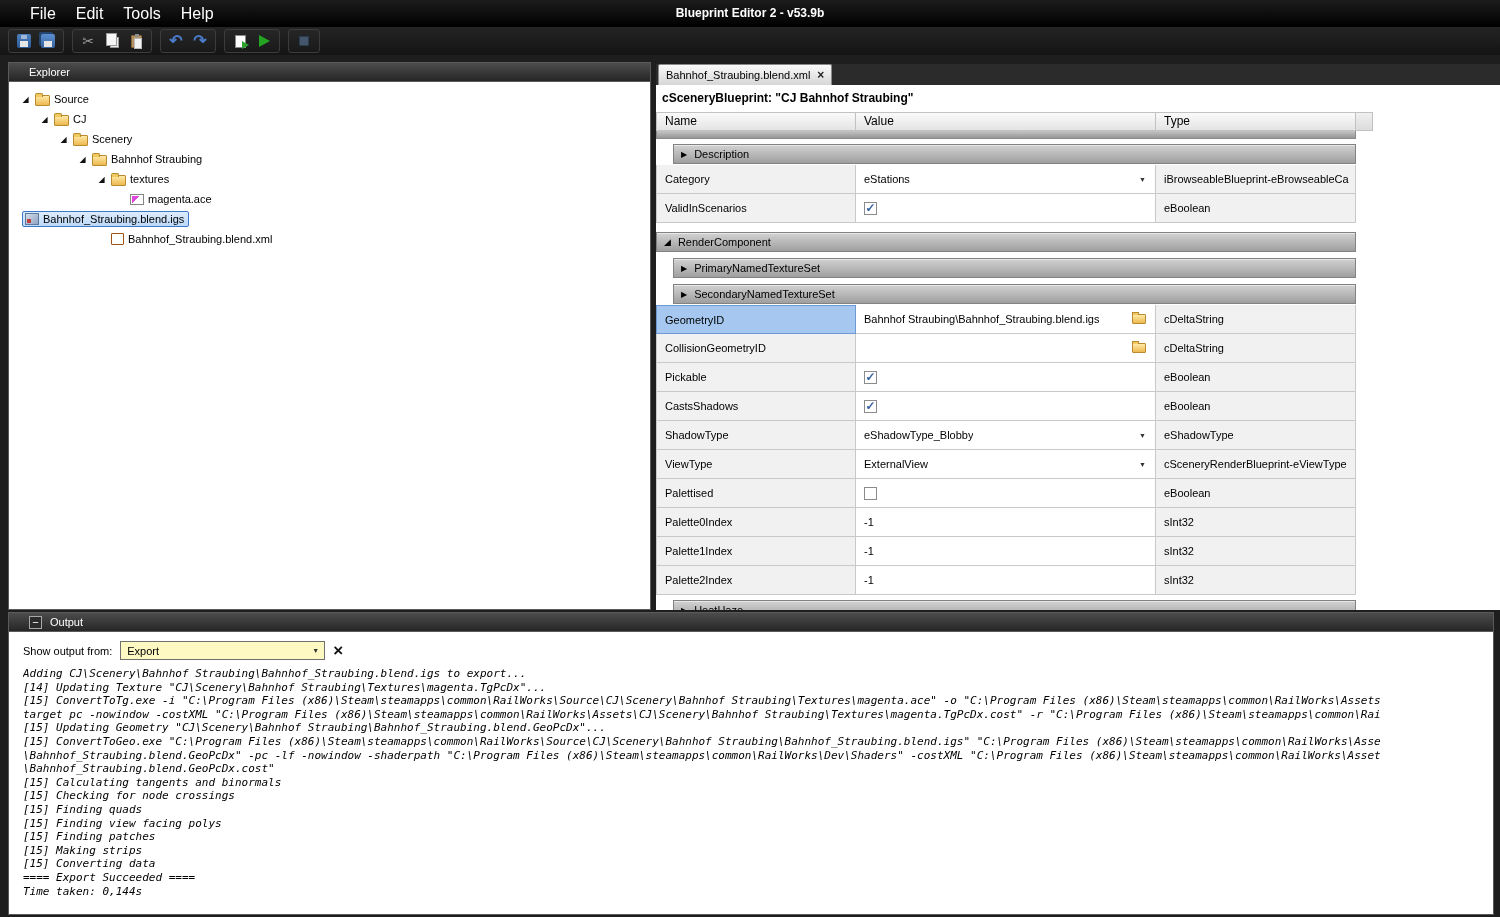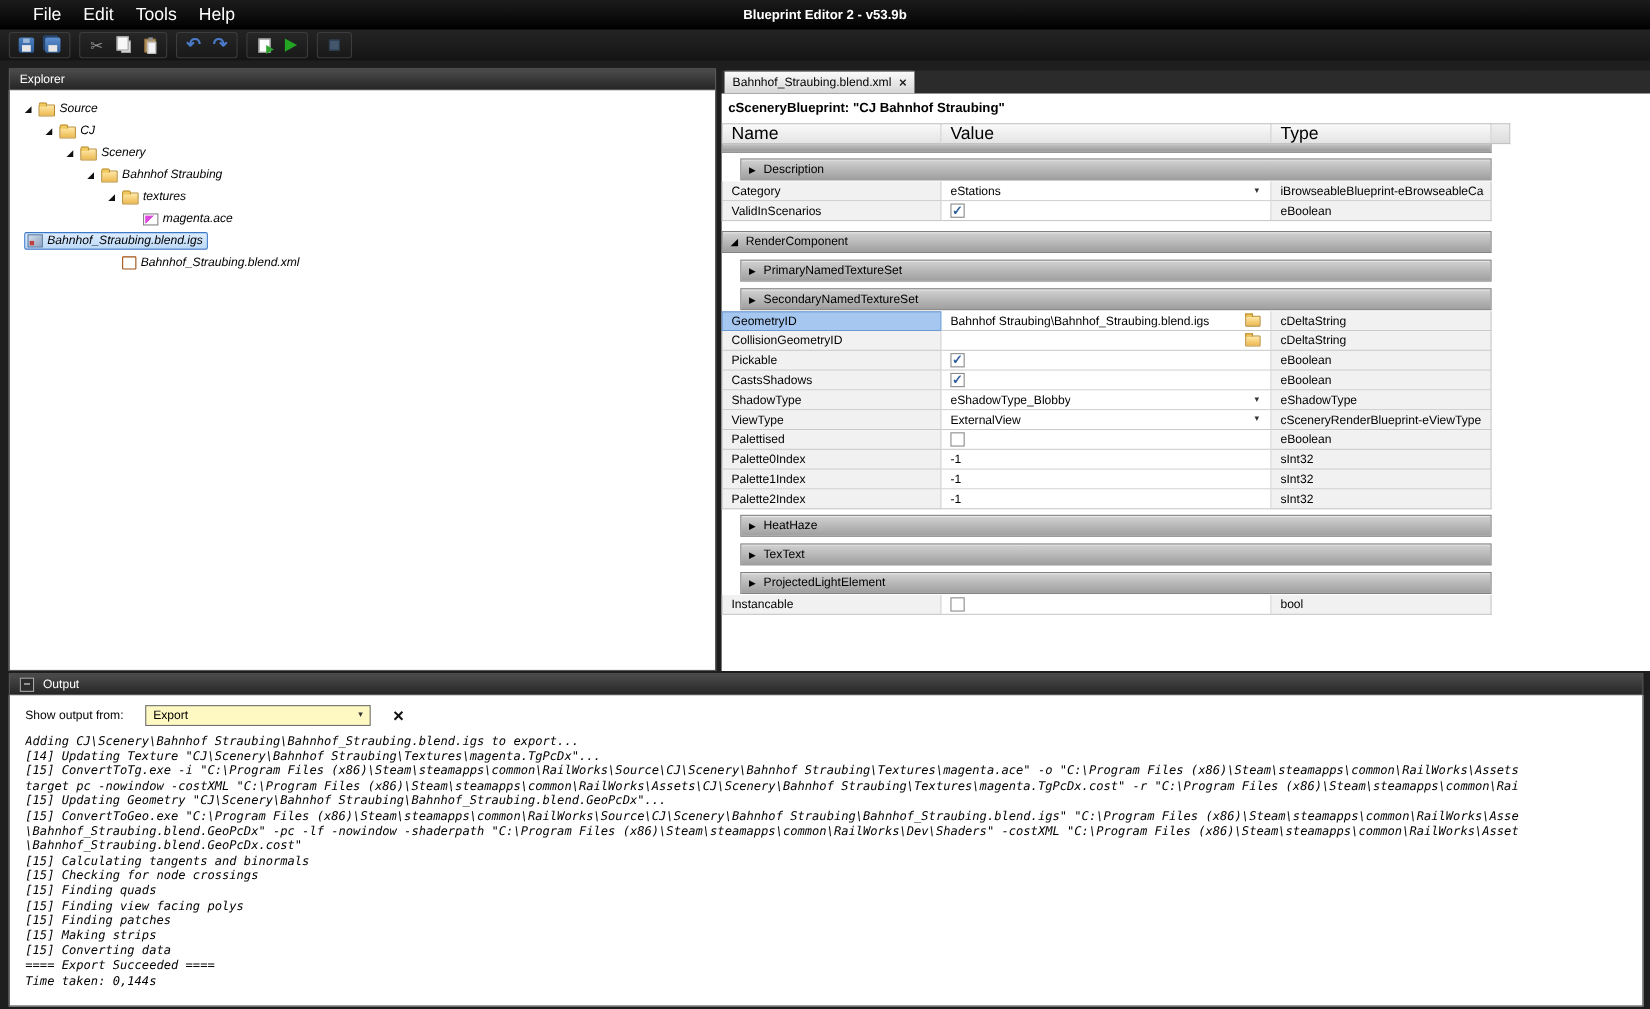--- a/index.html
+++ b/index.html
@@ -33,28 +33,28 @@
   .paste-icon::after { content:""; position:absolute; left:3px; top:-2px; width:4px; height:3px; background:#8f8f8f; }
   .undo-icon,.redo-icon { color:#4a7ac8; font-size:16px; line-height:16px; font-weight:bold; }
   .export-icon { width:11px; height:13px; background:#fdfdfd; border:1px solid #888; position:relative; }
   .export-icon::after { content:""; position:absolute; right:-4px; bottom:-2px; width:0; height:0;
     border-top:4px solid transparent; border-bottom:4px solid transparent; border-left:7px solid #2fa32f; }
   .play-icon { width:0; height:0; border-top:6px solid transparent; border-bottom:6px solid transparent; border-left:11px solid #23a523; }
   .stop-icon { width:10px; height:10px; background:#44566b; border:1px solid #2b3a4a; }
 
   
   .panel-header { height:20px; background:linear-gradient(#4c4c4c,#262626); border:1px solid #5a5a5a;
-    color:#fff; font-size:11px; display:flex; align-items:center; padding-left:9px; gap:8px; }
+    color:#fff; font-size:11px; display:flex; align-items:center; padding-left:20px; gap:8px; }
 
   
   .explorer { position:absolute; left:8px; top:62px; width:643px; height:548px; }
   .explorer-content { background:#fff; border:1px solid #5a5a5a; border-top:none; height:528px; overflow:hidden; padding-top:7px; }
   .tree-row { height:20px; display:flex; align-items:center; font-size:11px; color:#000; }
   .twisty { width:13px; font-size:8px; color:#111; text-align:center; flex:none; }
-  .node-box { display:flex; align-items:center; gap:4px; padding:1px 4px 1px 2px; border:1px solid transparent; border-radius:2px;font-style:italic; }
+  .node-box { display:flex; align-items:center; gap:4px; padding:1px 4px 1px 2px; border:1px solid transparent; border-radius:2px; }
   .node-box.selected { border:1px solid #3c78c8; background:linear-gradient(#ddecfd,#bcd9f8); }
   .nicon { flex:none; display:inline-block; }
   .folder-icon { width:15px; height:11px; background:linear-gradient(#ffe9a8,#edb94f); border:1px solid #b98b2e; border-radius:1px; position:relative; margin-top:2px; }
   .folder-icon::before { content:""; position:absolute; left:-1px; top:-3px; width:6px; height:3px; background:#f0c95f; border:1px solid #b98b2e; border-bottom:none; border-radius:2px 2px 0 0; }
   .image-icon { width:14px; height:11px; background:#fff; border:1px solid #858585; position:relative; }
   .image-icon::before { content:""; position:absolute; left:1px; top:1px; right:1px; bottom:1px;
     background:linear-gradient(135deg,#e049e0 0%,#e049e0 45%,#ffffff 45%); }
   .geometry-icon { width:14px; height:12px; background:linear-gradient(135deg,#d6deec,#8fa3c0); border:1px solid #5a7aa0; position:relative; }
   .geometry-icon::before { content:""; position:absolute; left:1px; bottom:1px; width:4px; height:4px; background:#c04040; }
   .xml-icon { width:13px; height:12px; background:linear-gradient(#f2b264,#d býval07020); border:1px solid #a05010; border-radius:1px; }
@@ -64,58 +64,58 @@
   .tab { height:21px; margin-left:2px; display:flex; align-items:center; gap:7px; padding:0 7px;
     background:linear-gradient(#fafafa,#d6d6d6); border:1px solid #8a8a8a; border-bottom:none;
     border-radius:2px 2px 0 0; font-size:11px; color:#000; }
   .tab-close { font-size:12px; font-weight:bold; color:#222; line-height:12px; }
   .editor { position:absolute; left:656px; top:85px; width:844px; height:525px; background:#fff; overflow:hidden; }
   .editor-title { height:27px; padding:6px 0 0 6px; font-size:12px; font-weight:bold; color:#000; }
 
   .grid { position:absolute; left:0; top:27px; width:720px; }
   .grid-header { display:flex; height:19px; }
   .hcell { background:linear-gradient(#fafafa,#e4e4e4); border:1px solid #c2c2c2; border-left:none;
-    font-size:16px; color:#000; padding-left:8px; line-height:17px; overflow:hidden; white-space:nowrap; }
+    font-size:12px; color:#000; padding-left:8px; line-height:17px; overflow:hidden; white-space:nowrap; }
   .hcell:first-child { border-left:1px solid #c2c2c2; }
   .h-name { width:200px; } .h-value { width:300px; } .h-type { width:200px; }
   .hdr-filler { width:17px; background:linear-gradient(#f0f0f0,#dcdcdc); border:1px solid #c2c2c2; border-left:none; }
 
   .grid-rows { width:700px; }
   .spacer-row { height:8px; background:linear-gradient(#c4c4c4,#979797); border:1px solid #8a8a8a; border-top:none; }
   .group-row { position:relative; height:26px; }
   .group-row.lvl0 { height:30px; }
   .group-bar { position:absolute; bottom:1px; left:17px; right:0; height:20px;
     background:linear-gradient(#d2d2d2,#9f9f9f); border:1px solid #828282;
     box-shadow:inset 0 1px 0 #e8e8e8; display:flex; align-items:center; gap:7px;
     padding-left:7px; font-size:11px; color:#000; }
   .group-row.lvl0 .group-bar { left:0; }
   .garrow { font-size:8px; color:#000; }
   .garrow.exp { font-size:9px; }
 
-  .prop-row { display:flex; height:18px; }
+  .prop-row { display:flex; height:29px; }
   .cell { border-right:1px solid #c9c9c9; border-bottom:1px solid #c9c9c9; font-size:11px; color:#000;
     display:flex; align-items:center; padding-left:8px; overflow:hidden; white-space:nowrap; }
   .cell.name { width:200px; background:#f1f1f1; border-left:1px solid #c9c9c9; }
   .cell.name.selected { background:#a6c8f0; border:1px solid #6b9bd2; }
   .cell.value { width:300px; background:#fff; padding-right:4px; }
   .cell.type { width:200px; background:#f1f1f1; }
   .val-text { overflow:hidden; white-space:nowrap; }
   .dd-arrow { margin-left:auto; font-size:7px; color:#333; padding-right:5px; }
   .checkbox { width:13px; height:13px; background:#fff; border:1px solid #8b8b8b; position:relative;
     font-size:12px; font-weight:bold; color:#31609e; line-height:11px; text-align:center; }
   .browse-folder { margin-left:auto; margin-right:5px; width:14px; height:10px;
     background:linear-gradient(#ffe9a8,#edb94f); border:1px solid #b98b2e; border-radius:1px; position:relative; }
   .browse-folder::before { content:""; position:absolute; left:-1px; top:-3px; width:5px; height:2px; background:#f0c95f; border:1px solid #b98b2e; border-bottom:none; }
 
   
   .output { position:absolute; left:8px; top:612px; width:1486px; height:303px; }
   .collapse-btn { width:13px; height:13px; border:1px solid #a8a8a8; background:#2c2c2c; color:#fff;
     font-size:11px; line-height:10px; text-align:center; flex:none; }
   .output-content { background:#fff; border:1px solid #5a5a5a; border-top:none; height:283px; overflow:hidden; padding-top:8px; }
-  .filter-row { display:flex; align-items:center; gap:20px; padding-left:14px; height:21px; }
+  .filter-row { display:flex; align-items:center; gap:8px; padding-left:14px; height:21px; }
   .filter-label { font-size:11px; color:#000; }
   .combo { width:205px; height:19px; border:1px solid #707070; background:#fef9c3; display:flex; align-items:center;
     font-size:11px; color:#000; padding-left:6px; }
   .combo-arrow { margin-left:auto; font-size:7px; color:#333; padding-right:5px; }
   .clear-btn { font-size:17px; font-weight:bold; color:#111; line-height:17px; }
   .console { margin-top:6px; padding-left:14px; font-family:"DejaVu Sans Mono","Liberation Mono",monospace;
     font-size:11px; color:#000;font-style:italic; }
   .con-line { height:13.6px; white-space:pre; overflow:hidden; }
 </style>
 </head>

